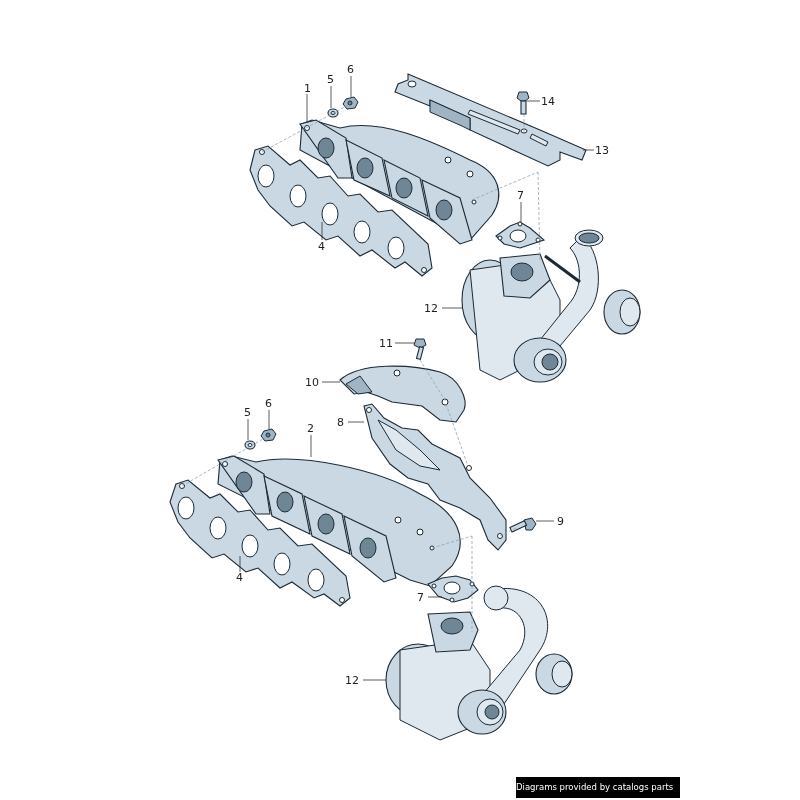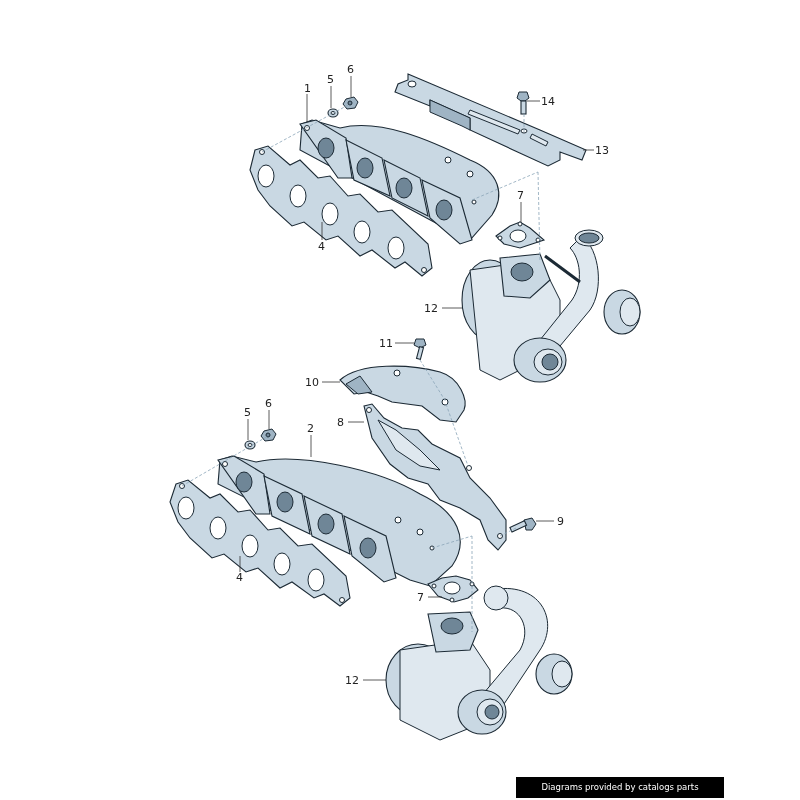--- a/index.html
+++ b/index.html
@@ -7,23 +7,23 @@
   #diagram { position:absolute; left:0; top:0; width:800px; height:800px; }
   .callout-label { font-family:"DejaVu Sans", sans-serif; font-size:11px; fill:#222; }
   .leader { stroke:#333; stroke-width:0.8; fill:none; }
   .dash { stroke:#8aa4b8; stroke-width:0.8; stroke-dasharray:3 2; fill:none; }
   .part { fill:#c9d8e3; stroke:#1c2a35; stroke-width:1.1; }
   .part-light { fill:#dfe8ef; stroke:#1c2a35; stroke-width:1; }
   .part-dark { fill:#9fb4c4; stroke:#1c2a35; stroke-width:1; }
   .hole { fill:#ffffff; stroke:#1c2a35; stroke-width:1; }
   .hole-dark { fill:#6f8697; stroke:#1c2a35; stroke-width:1; }
   .credit {
-    position:absolute; left:516px; top:777px; width:208px; height:21px;
+    position:absolute; left:516px; top:777px; width:164px; height:21px;
     background:#000; color:#fff; font-family:"DejaVu Sans", sans-serif;
-    font-size:8.5px; line-height:21px; text-align:center;
+    font-size:8.5px; line-height:21px; text-align:left;
   }
 </style>
 </head>
 <body>
 
 <svg id="diagram" viewBox="0 0 800 800" xmlns="http://www.w3.org/2000/svg">
 
   <g>
     <path class="part" d="M408,74 L540,130 L586,150 L582,160 L560,152 L560,160 L548,166 L470,130 L470,118 L430,100 L430,106 L395,92 L398,84 L408,80 Z"></path>
     <path class="part-dark" d="M430,100 L470,118 L470,130 L462,126 L430,112 Z"></path>

